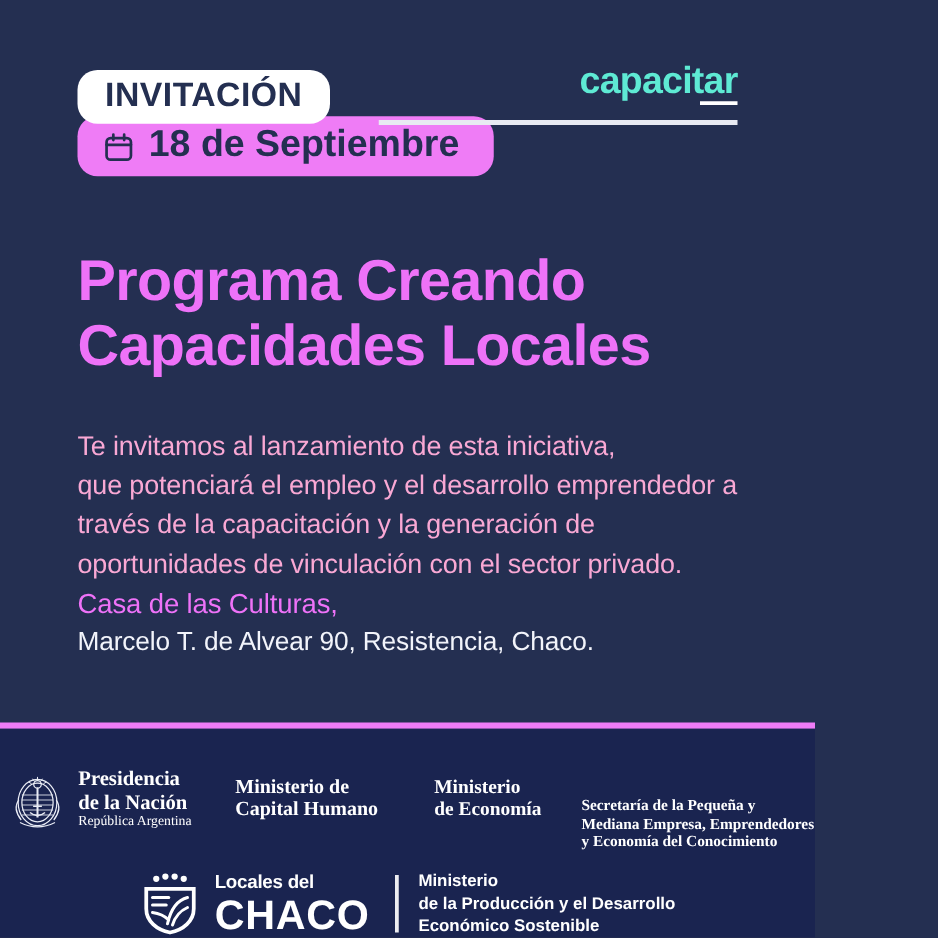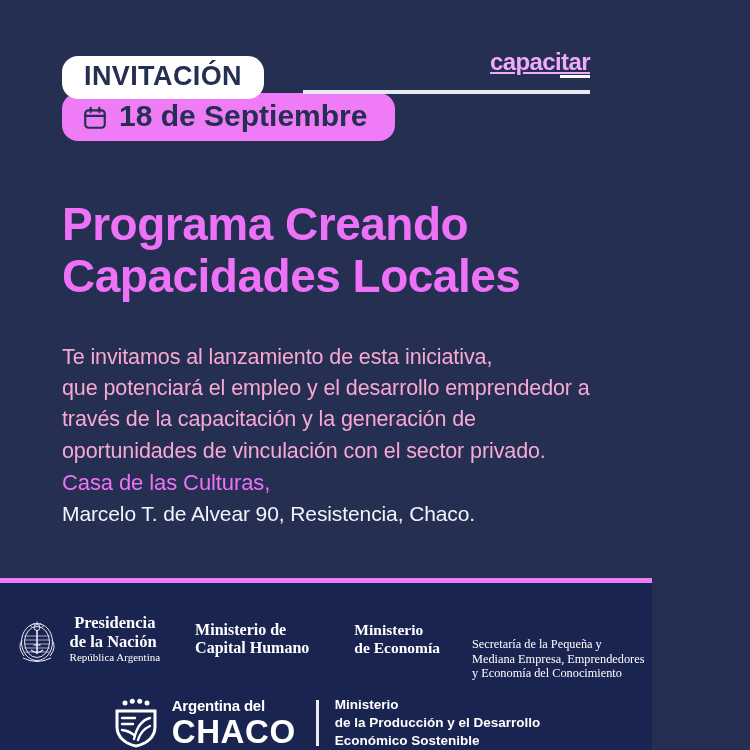--- a/index.html
+++ b/index.html
@@ -58,29 +58,28 @@
   }
   .cal-icon { display:block; width:26px; height:26px; flex:0 0 26px; }
 
   
   .brand {
     position:absolute;
     right:62px; top:50px;
     text-align:right;
   }
   .brand-word {
-    color:#f0abfc;
-    font-size:24px;
+    color:#5eead4;
+    font-size:30px;
     font-weight:bold;
     letter-spacing:-.6px;
     line-height:1;
     display:inline-block;
     position:relative;
     padding-bottom:4px;
-    text-decoration:underline;
   }
   .brand-word .ar-underline {
     position:absolute;
     right:0; bottom:0;
     width:30px; height:3px;
     background:#ffffff;
   }
   .brand-rule {
     width:287px;
     height:4px;
@@ -157,41 +156,41 @@
   .arg-crest { width:46px; height:54px; flex:0 0 46px; }
 
   .serif {
     font-family:"Liberation Serif", serif;
     color:#ffffff;
   }
   .presidencia {
     margin-left:10px;
     line-height:1.12;
   }
-  .presidencia .l1 { font-size:16.5px; font-weight:bold;text-align:center; }
+  .presidencia .l1 { font-size:16.5px; font-weight:bold; }
   .presidencia .l2 { font-size:16.5px; font-weight:bold; }
   .presidencia .l3 { font-size:11px; }
 
   .min-capital {
     margin-left:35px;
     line-height:1.14;
     font-size:16px;
     font-weight:bold;
   }
   .min-economia {
     margin-left:45px;
     line-height:1.14;
     font-size:15.5px;
     font-weight:bold;
   }
   .secretaria {
     margin-left:32px;
     line-height:1.16;
     font-size:12.3px;
-    font-weight:normal;
+    font-weight:bold;
     margin-top:40px;
   }
 
   
   .chaco-logo { width:48px; height:50px; flex:0 0 48px; }
   .chaco-text { margin-left:12px; line-height:1; }
   .chaco-text .g1 {
     color:#ffffff; font-size:15px; font-weight:bold;
     letter-spacing:-.2px; margin-bottom:2px;
   }
@@ -316,21 +315,21 @@
         <g fill="none" stroke="#ffffff" stroke-width="2.4" stroke-linecap="round">
           <path d="M10 20 h13"></path>
           <path d="M10 26 h11"></path>
           <path d="M10 32 q8 1 13 6"></path>
           <path d="M38 20 q-12 3 -16 21"></path>
           <path d="M38 28 q-9 4 -12 14"></path>
         </g>
       </svg>
 
       <div class="chaco-text">
-        <div class="g1">Argentina del</div>
+        <div class="g1">Locales del</div>
         <div class="g2">CHACO</div>
       </div>
 
       <div class="chaco-sep"></div>
 
       <div class="chaco-min">Ministerio
 de la Producción y el Desarrollo
 Económico Sostenible</div>
 
     </div>

